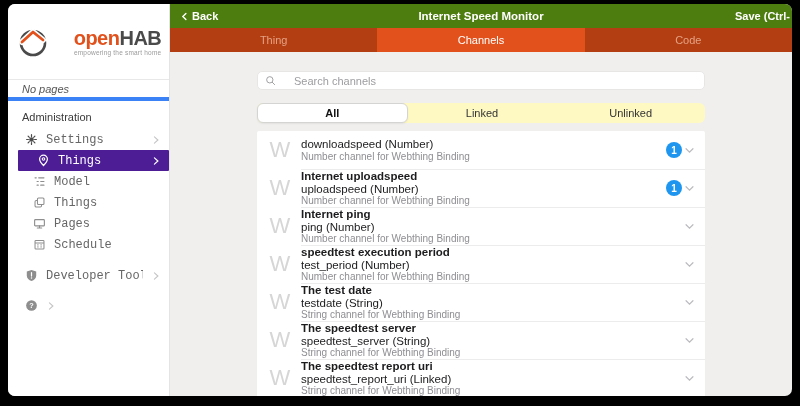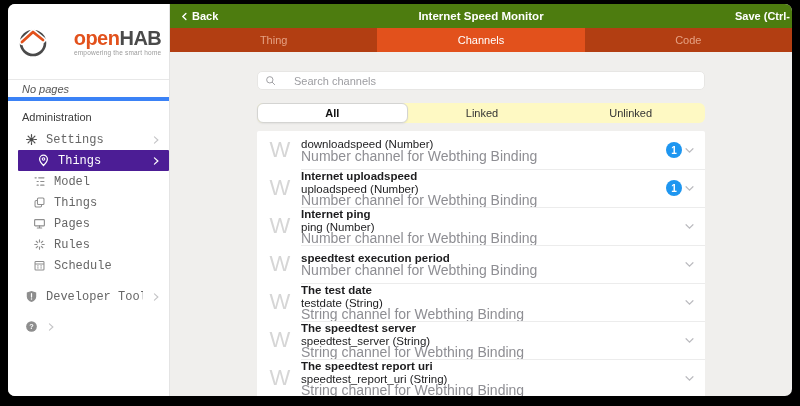--- a/index.html
+++ b/index.html
@@ -115,21 +115,21 @@
   .channel-row + .channel-row::before {
     content:""; position:absolute; top:0; left:44px; right:0; height:1px; background:#ececec;
   }
   .w-icon {
     width:30px; text-align:center; font-size:22px; color:#d6d6d6; flex-shrink:0;
     font-weight:400; margin-right:6px; line-height:38px;
   }
   .ch-text { flex:1; min-width:0; display:flex; flex-direction:column; justify-content:center; }
   .ch-title { font-size:11.5px; font-weight:700; color:#1c1c1e; line-height:12.5px; }
   .ch-id { font-size:11.5px; color:#1c1c1e; line-height:12.5px; }
-  .ch-desc { font-size:14px; color:#8e8e93; line-height:11px; }
+  .ch-desc { font-size:10px; color:#8e8e93; line-height:11px; }
   .ch-right { display:flex; align-items:center; gap:2px; flex-shrink:0; padding-right:2px; }
   .badge {
     width:16px; height:16px; border-radius:50%; background:#1e96f0; color:#fff;
     font-size:10px; font-weight:700; display:none; align-items:center; justify-content:center;
   }
   .badge.show { display:flex; }
   .row-chev svg { width:11px; height:11px; display:block; }
 </style>
 </head>
 <body>
@@ -214,31 +214,20 @@
                 <path d="M8 11v2M5.3 13.5h5.4"></path>
               </g>
             </svg>
           </span>
     <span class="lbl">Pages</span>
 
   </div>
         <div class="side-item child">
     <span class="icon">
             <svg viewBox="0 0 16 16">
-              <g stroke="#8e8e8e" stroke-width="1.4" fill="none" stroke-linecap="round">
-                <path d="M8 2.2v2.6M8 11.2v2.6M2.2 8h2.6M11.2 8h2.6M4 4l1.8 1.8M10.2 10.2L12 12M12 4l-1.8 1.8M5.8 10.2L4 12"></path>
-              </g>
-            </svg>
-          </span>
-    <span class="lbl">Rules</span>
-
-  </div>
-        <div class="side-item child">
-    <span class="icon">
-            <svg viewBox="0 0 16 16">
               <g stroke="#8e8e8e" stroke-width="1.3" fill="none">
                 <rect x="2.5" y="3" width="11" height="10.5" rx="1"></rect>
                 <path d="M2.5 6.2h11"></path>
                 <path d="M5 8.5h2M9 8.5h2M5 11h2M9 11h2" stroke-width="1.1"></path>
               </g>
             </svg>
           </span>
     <span class="lbl">Schedule</span>
 
   </div>
@@ -354,20 +343,21 @@
                   <svg viewBox="0 0 16 16">
                     <path d="M3 5.5 L8 10.5 L13 5.5" fill="none" stroke="#bcbcc0" stroke-width="1.8" stroke-linecap="round"></path>
                   </svg>
                 </span>
     </span>
   </div>
             <div class="channel-row">
     <span class="w-icon">W</span>
     <span class="ch-text">
       <span class="ch-title">speedtest execution period</span>
+      <span class="ch-id">test_period (Number)</span>
       <span class="ch-desc">Number channel for Webthing Binding</span>
     </span>
     <span class="ch-right">
 
       <span class="row-chev">
                   <svg viewBox="0 0 16 16">
                     <path d="M3 5.5 L8 10.5 L13 5.5" fill="none" stroke="#bcbcc0" stroke-width="1.8" stroke-linecap="round"></path>
                   </svg>
                 </span>
     </span>
@@ -401,21 +391,21 @@
                   <svg viewBox="0 0 16 16">
                     <path d="M3 5.5 L8 10.5 L13 5.5" fill="none" stroke="#bcbcc0" stroke-width="1.8" stroke-linecap="round"></path>
                   </svg>
                 </span>
     </span>
   </div>
             <div class="channel-row">
     <span class="w-icon">W</span>
     <span class="ch-text">
       <span class="ch-title">The speedtest report uri</span>
-      <span class="ch-id">speedtest_report_uri (String)</span>
+      <span class="ch-id">speedtest_report_uri (Linked)</span>
       <span class="ch-desc">String channel for Webthing Binding</span>
     </span>
     <span class="ch-right">
 
       <span class="row-chev">
                   <svg viewBox="0 0 16 16">
                     <path d="M3 5.5 L8 10.5 L13 5.5" fill="none" stroke="#bcbcc0" stroke-width="1.8" stroke-linecap="round"></path>
                   </svg>
                 </span>
     </span>

